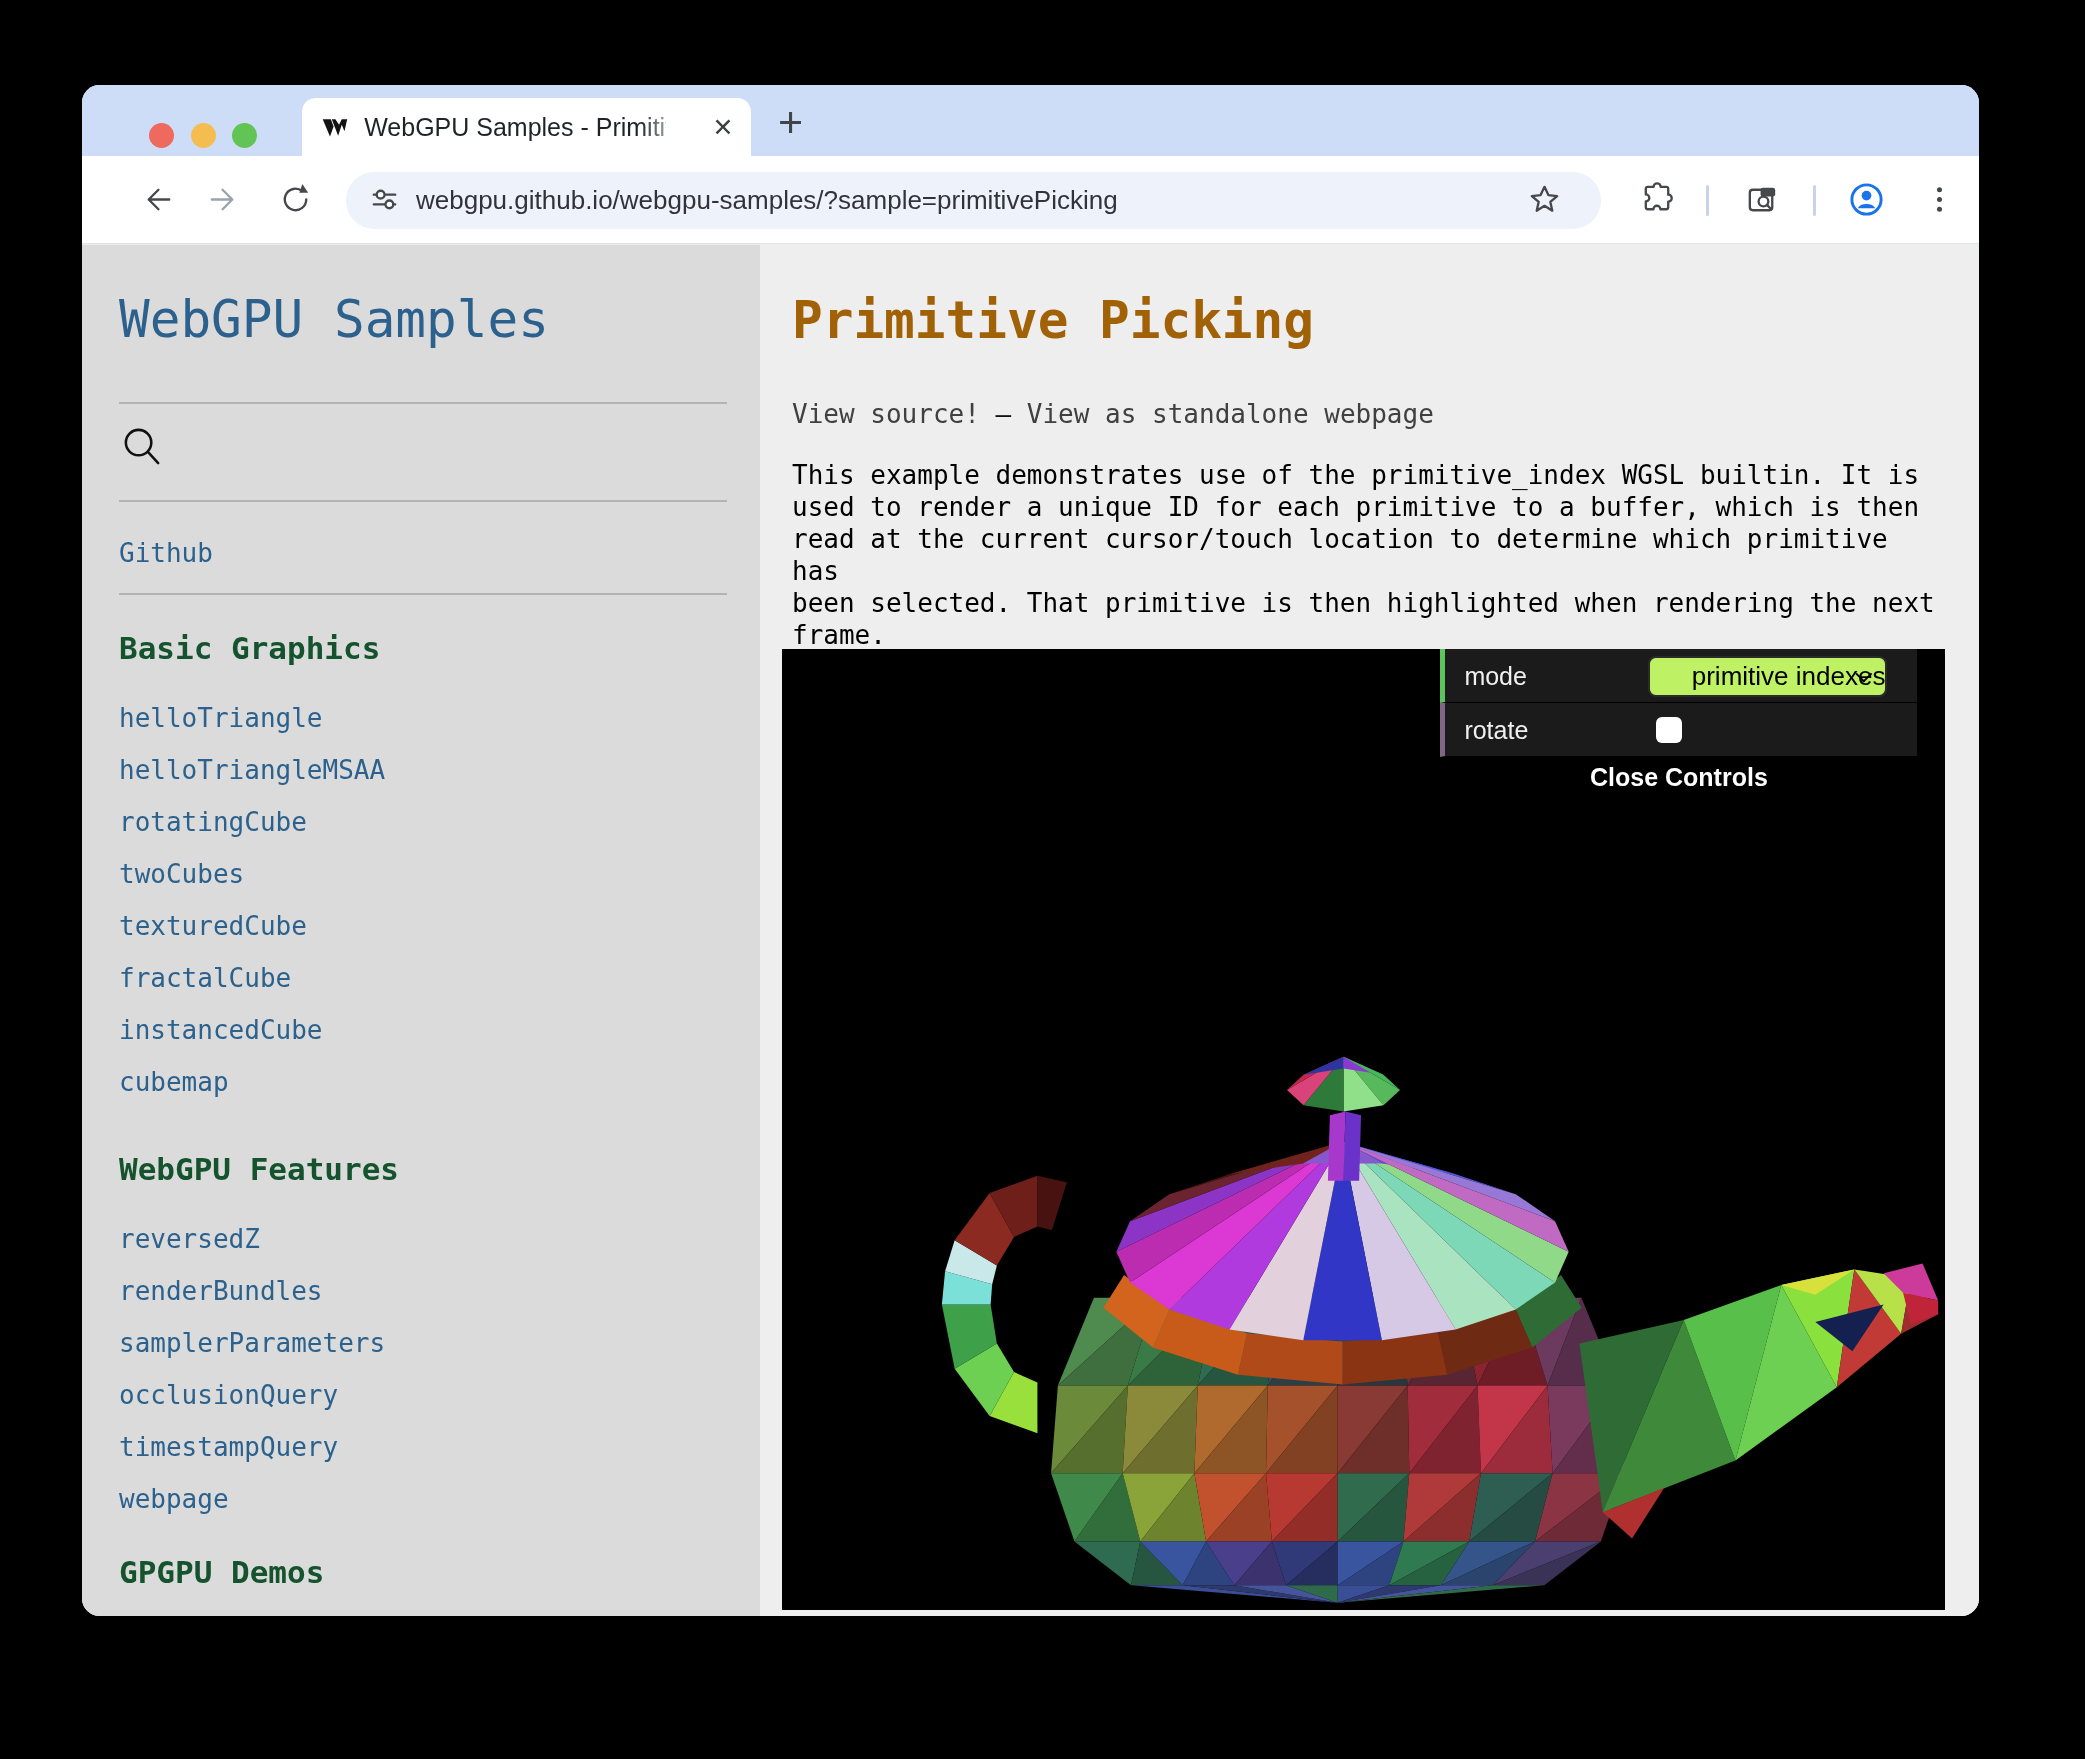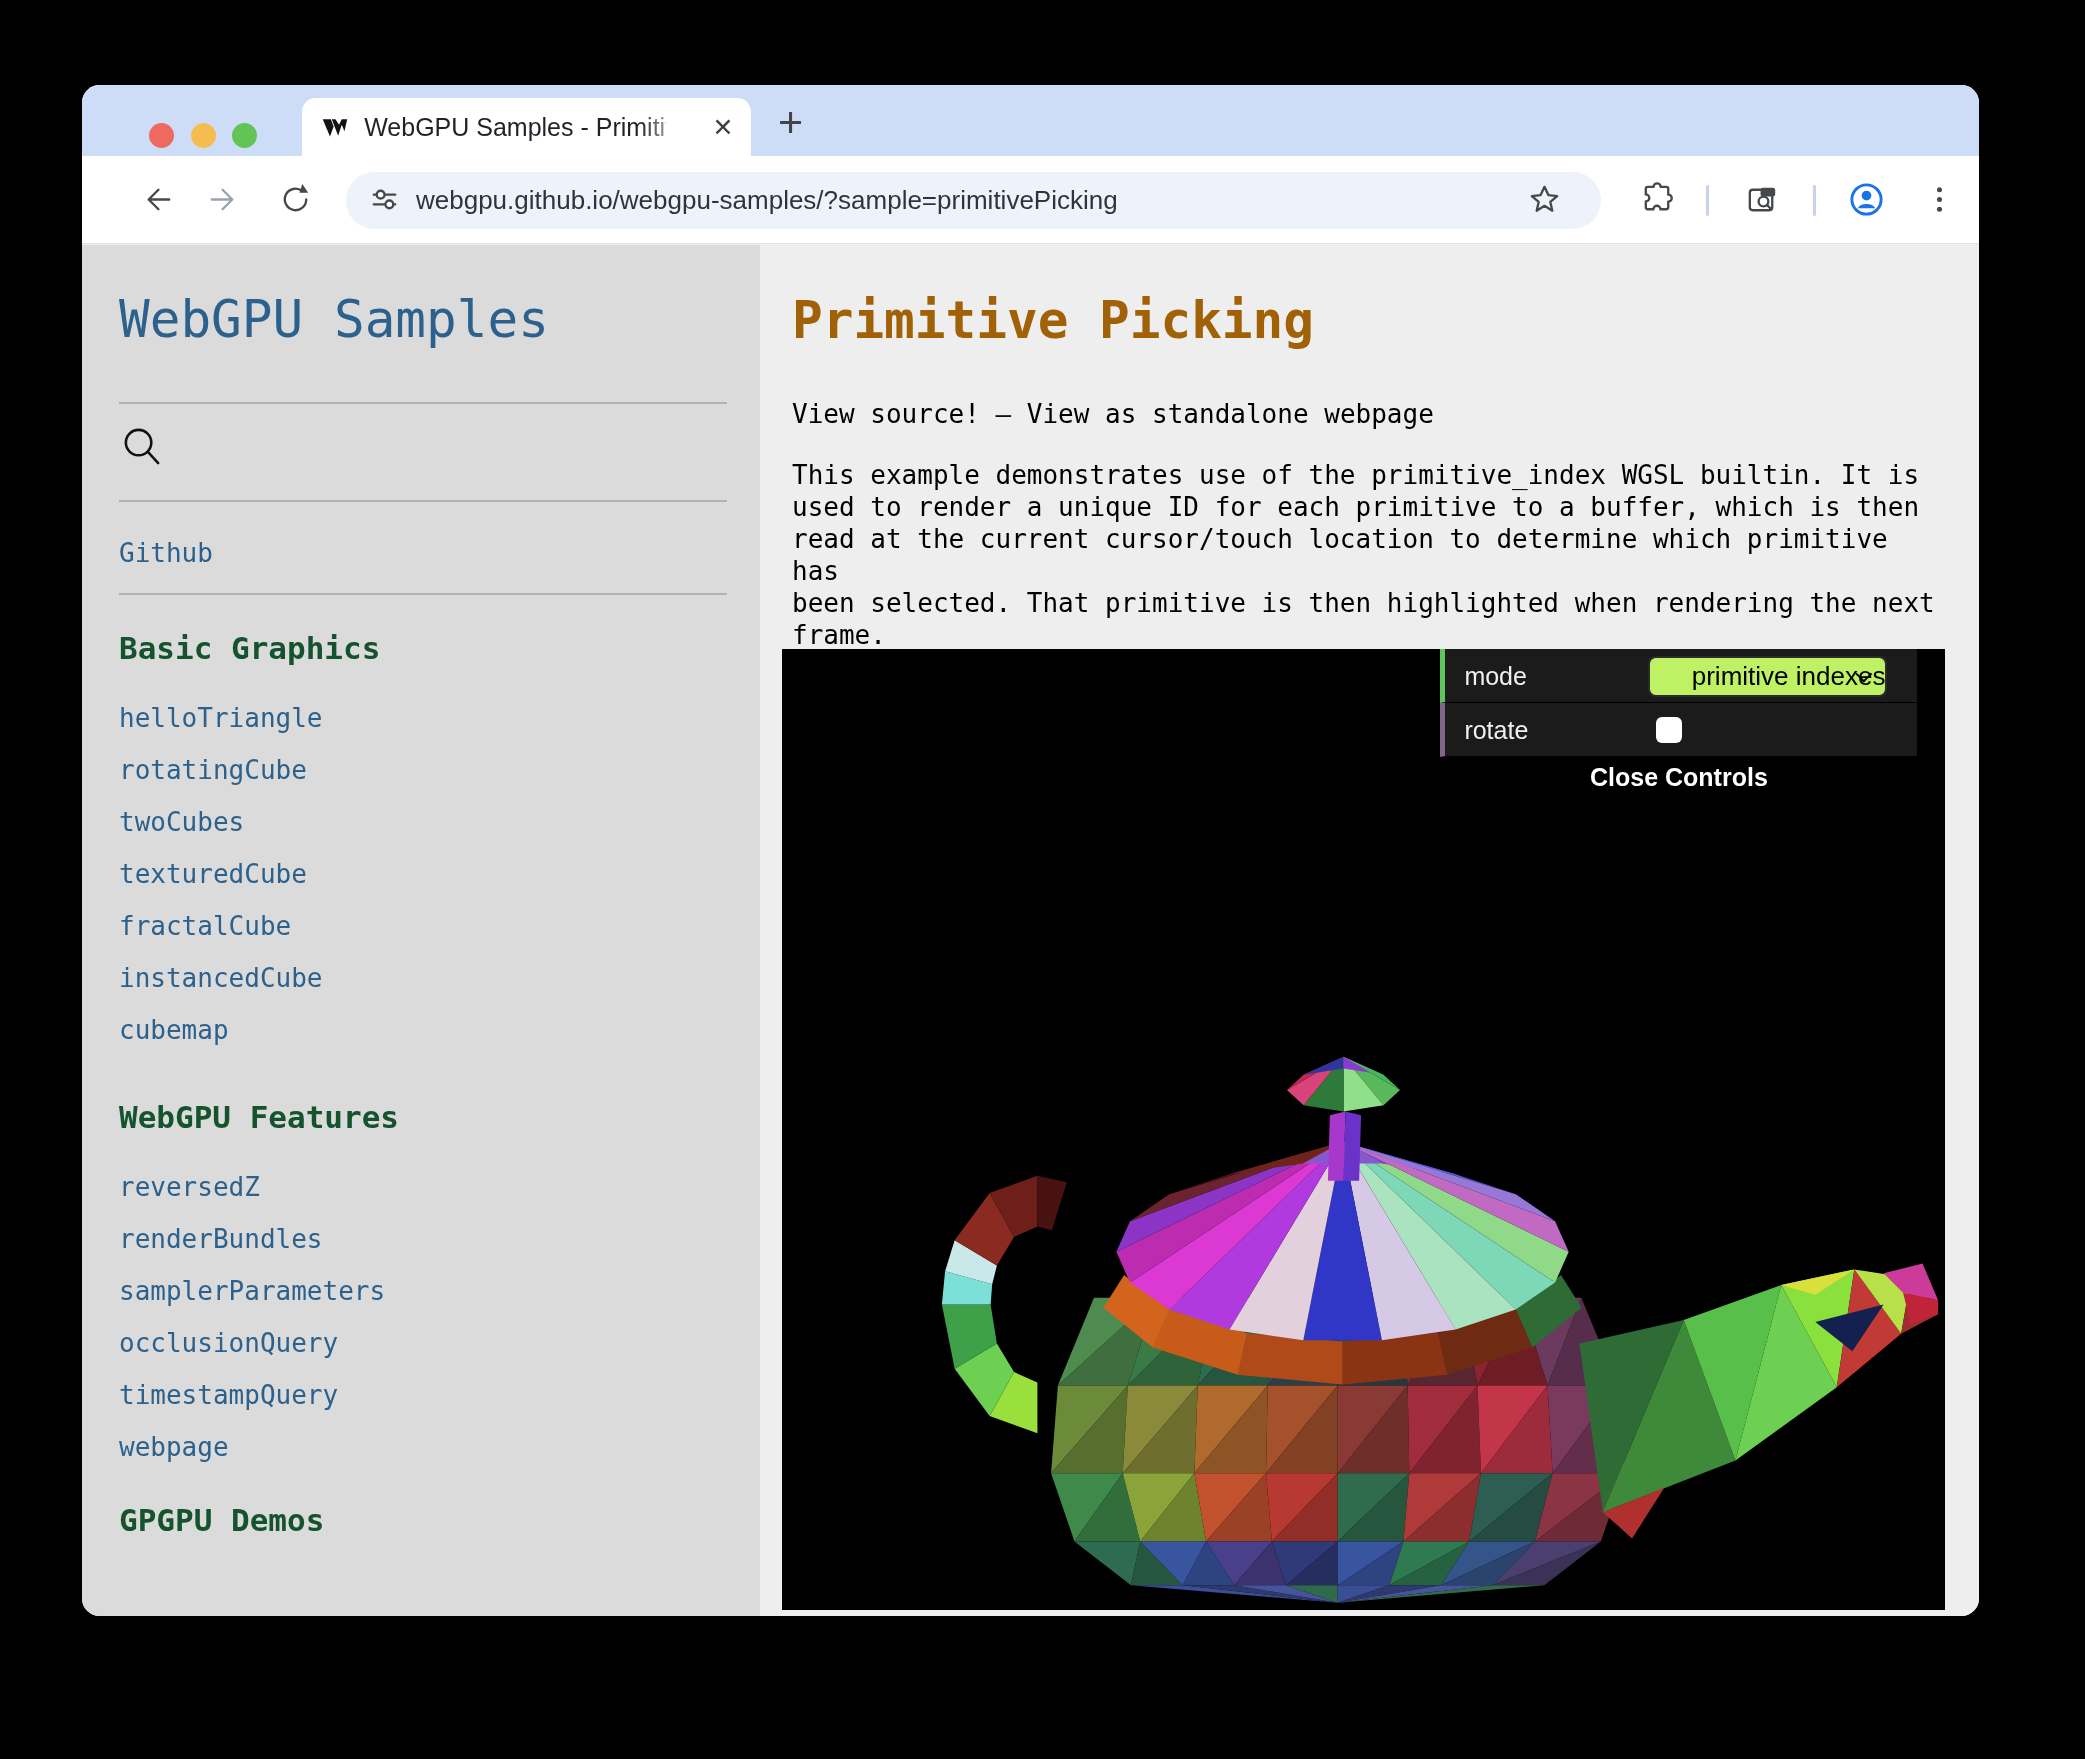--- a/index.html
+++ b/index.html
@@ -54,21 +54,21 @@
   .side-h2{margin-top:35px;font-size:31px;line-height:37px;font-weight:bold;color:#14532d;}
   .side-h2.gap2{margin-top:43px;}
   .side-h2.gap3{margin-top:29px;}
   .side-ul{list-style:none;margin:25px 0 0 0;padding:0;}
   .side-ul li{font-size:26px;line-height:52px;color:#2b618c;cursor:pointer;white-space:nowrap;}
 
   .main{flex:1;background:#efeeee;position:relative;
         font-family:"DejaVu Sans Mono",monospace;padding:46px 39px 0 32px;}
   .main h1{margin:0;font-size:51px;line-height:60px;font-weight:bold;color:#a16207;}
   .links-row{margin-top:48px;font-size:26px;line-height:31px;color:#111;}
-  .links-row a{color:#000000;text-decoration:none;cursor:pointer;}
+  .links-row a{color:#404040;text-decoration:none;cursor:pointer;}
   .desc{margin-top:29px;font-size:26px;line-height:32px;color:#000;white-space:pre-line;}
 
   
   .gfx-canvas{position:absolute;left:22.4px;top:404px;width:1163px;height:961px;background:#000;}
   .gfx-canvas svg.teapot{position:absolute;left:0;top:0;}
 
   
   .gui{position:absolute;left:658px;top:0;width:477px;font-family:"Liberation Sans",sans-serif;}
   .gui-row{position:relative;height:54px;background:#1b1b1b;border-bottom:1px solid #000;
            border-left:5.9px solid #888;}
@@ -186,20 +186,21 @@
           <path d="M29.5 28.5 L40 40" stroke="#111" stroke-width="2.6" stroke-linecap="round"></path>
         </svg>
       </div>
       <hr class="hr2">
       <div class="side-github">Github</div>
       <hr class="hr3">
       <div id="side-sections">
           <div class="side-h2">Basic Graphics</div>
           <ul class="side-ul">
             <li>helloTriangle</li>
+            <li>helloTriangleMSAA</li>
             <li>rotatingCube</li>
             <li>twoCubes</li>
             <li>texturedCube</li>
             <li>fractalCube</li>
             <li>instancedCube</li>
             <li>cubemap</li>
           </ul>
           <div class="side-h2 gap2">WebGPU Features</div>
           <ul class="side-ul">
             <li>reversedZ</li>

